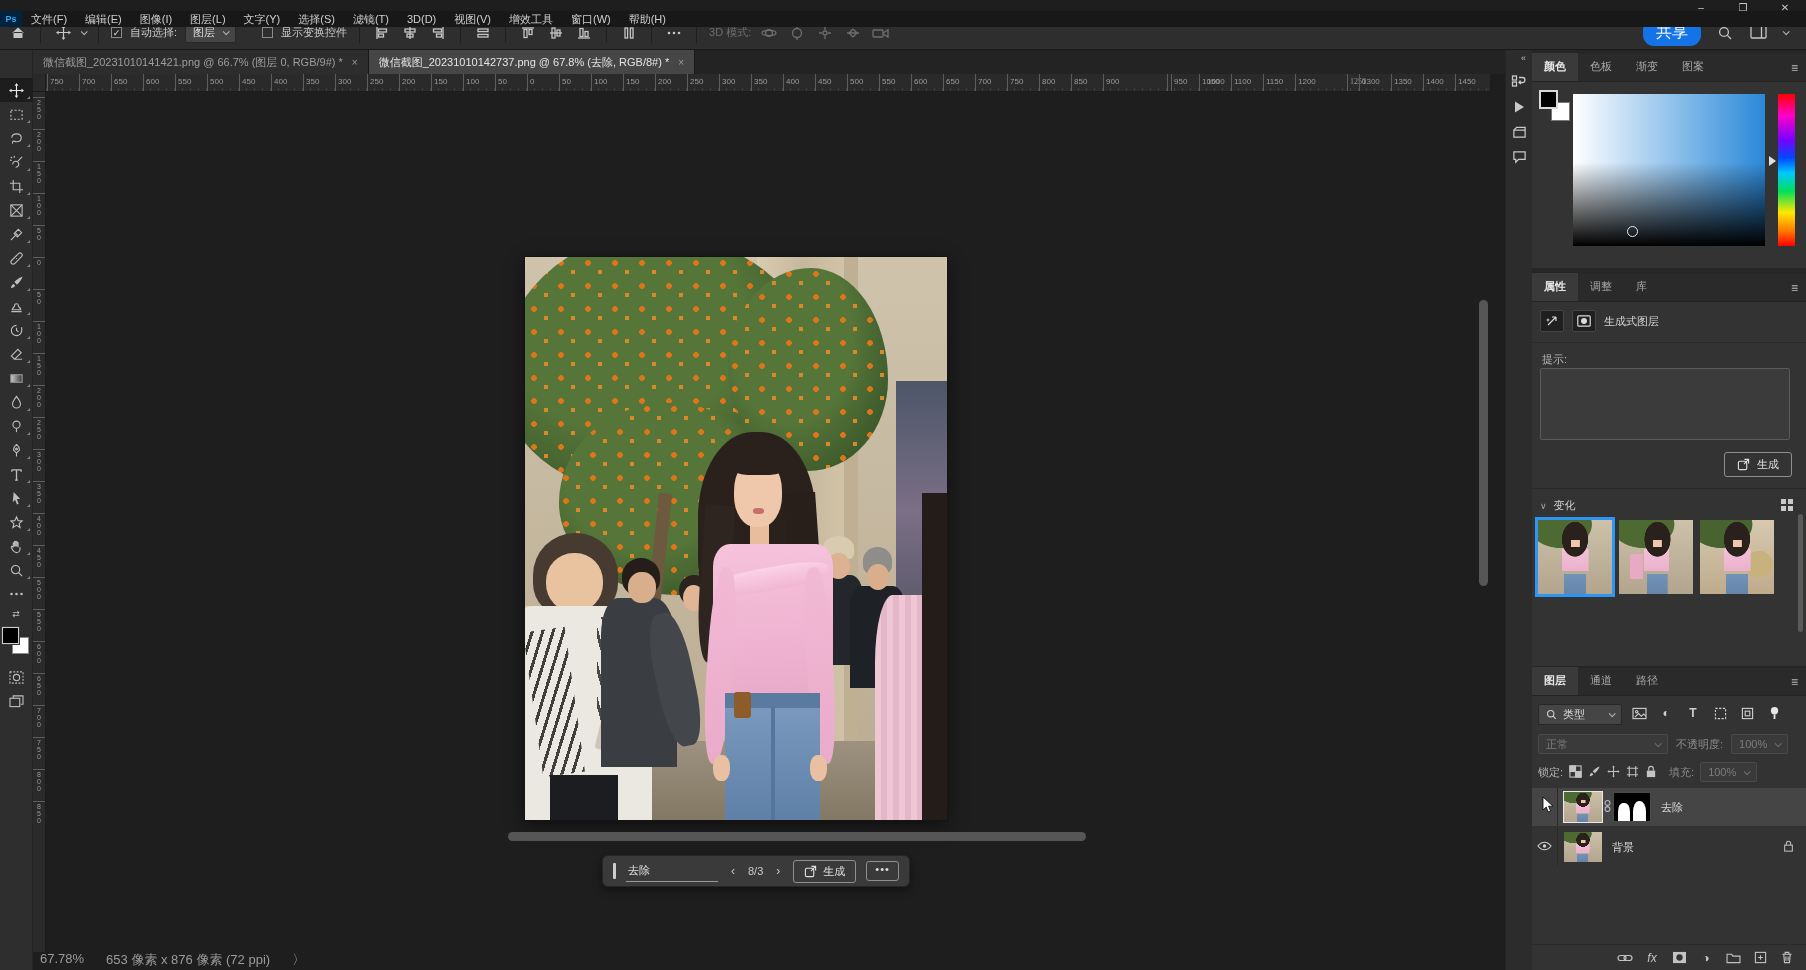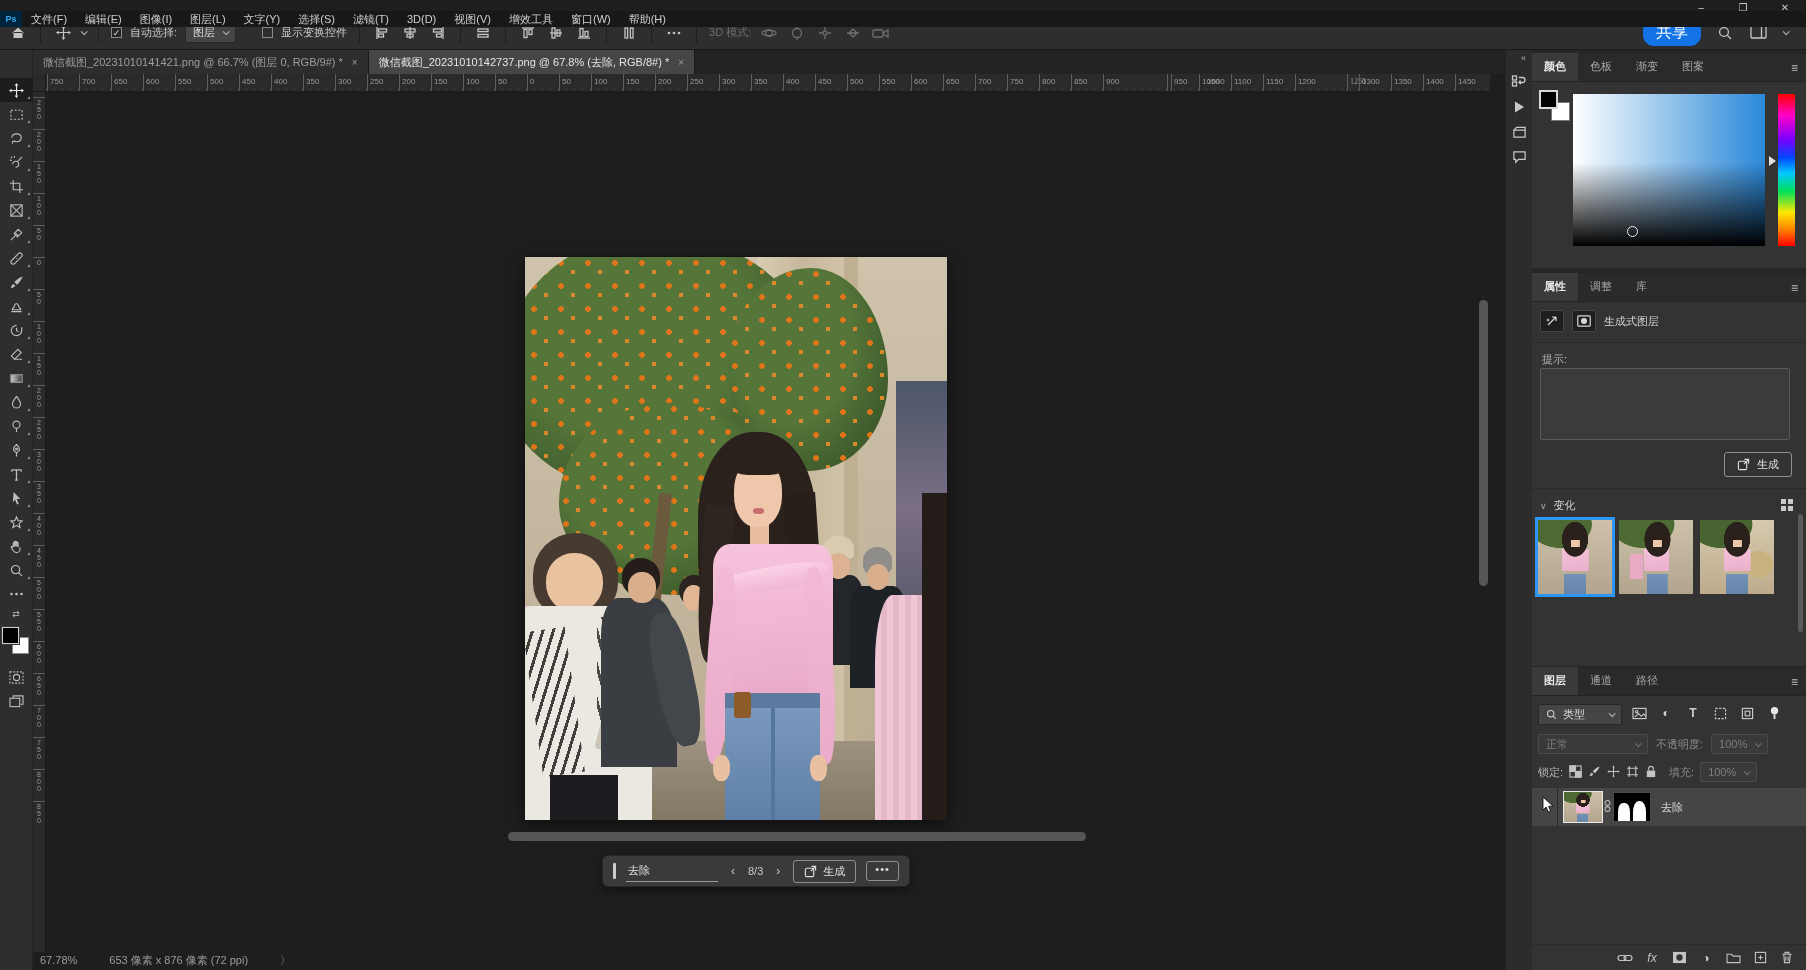--- a/index.html
+++ b/index.html
@@ -122,21 +122,21 @@
   .tb-grip{width:3px;height:16px;background:#cdcdcd;border-radius:1px;}
   .tb-field{width:92px;color:#e0e0e0;border-bottom:1px solid #9a9a9a;padding:2px 2px 3px;}
   .tb-nav{color:#c9c9c9;font-size:12px;padding:0 3px;}
   .tb-count{color:#c9c9c9;}
   .tb-btn{display:flex;align-items:center;gap:6px;border:1px solid #8f8f8f;border-radius:3px;padding:3px 10px;color:#e0e0e0;}
   .tb-more{border:1px solid #8f8f8f;border-radius:3px;padding:1px 8px 5px;color:#e0e0e0;letter-spacing:1px;}
   .scroll-h{position:absolute;left:462px;top:740px;width:578px;height:9px;background:#565656;border-radius:5px;}
   .scroll-v{position:absolute;right:2px;top:208px;width:9px;height:286px;background:#565656;border-radius:5px;}
 
   
-  .statusbar{position:absolute;left:40px;top:951px;height:18px;display:flex;align-items:center;gap:32px;color:#9b9b9b;font-size:11px;z-index:20;}
+  .statusbar{position:absolute;left:40px;top:951px;height:18px;display:flex;align-items:flex-start;gap:22px;color:#9b9b9b;font-size:13px;z-index:20;}
 
   
   .dockstrip{position:absolute;left:1505px;top:50px;width:27px;bottom:0;background:#2c2c2c;border-left:1px solid #242424;display:flex;flex-direction:column;align-items:center;z-index:20;}
   .ds-collapse{align-self:flex-end;color:#b5b5b5;font-size:9px;padding:3px 6px 6px;}
   .ds-ico{width:27px;height:25px;display:flex;align-items:center;justify-content:center;color:#c9c9c9;}
   .ds-ico svg{stroke:#c9c9c9;fill:none;stroke-width:1.3;}
 
   
   .panels{position:absolute;left:1532px;top:50px;width:274px;bottom:0;background:#262626;z-index:20;}
   .panel{position:absolute;left:0;width:274px;background:#333333;}
@@ -875,21 +875,21 @@
             </svg>
           </span>
         <span class="lp-fico">
             <svg width="11" height="15" viewBox="0 0 12 16">
               <circle cx="6" cy="5" r="4" fill="#e6e6e6" stroke="none"></circle>
               <path d="M6 9v5" stroke="#e6e6e6" stroke-width="2"></path>
             </svg>
           </span>
       </div>
       <div class="lp-blend">
-        <span class="gray-box" style="width:110px;">
+        <span class="gray-box" style="width:130px;">
           <span>正常</span>
             <span class="chev" style="margin-left:auto;border-color:#6e6e6e;"></span>
           </span>
         <span>不透明度:</span>
         <span class="gray-box">
           <span>100%</span>
             <span class="chev" style="border-color:#6e6e6e;"></span>
           </span>
       </div>
       <div class="lp-lock">
@@ -925,20 +925,36 @@
         <div class="lr-thumb brackets">
             <div class="mini-photo"></div>
           </div>
         <span class="lr-link"><svg width="7" height="14" viewBox="0 0 8 16" style="stroke:#bdbdbd;fill:none;stroke-width:1.2;">
               <circle cx="4" cy="4.5" r="2.8"></circle>
               <circle cx="4" cy="11.5" r="2.8"></circle>
             </svg></span>
         <div class="lr-mask"></div>
         <span class="lr-name">去除</span>
       </div>
+      <div class="layer-row" style="top:160px;">
+        <div class="lr-eyecol">
+          <span class="eye"><svg width="15" height="10" viewBox="0 0 16 10">
+                <path d="M1 5c2.2-2.8 4.6-4 7-4s4.8 1.2 7 4c-2.2 2.8-4.6 4-7 4S3.2 7.8 1 5z"></path>
+                <circle cx="8" cy="5" r="1.8" fill="#cfcfcf" stroke="none"></circle>
+              </svg></span>
+        </div>
+        <div class="lr-thumb">
+            <div class="mini-photo"></div>
+          </div>
+        <span class="lr-name">背景</span>
+        <span class="lr-lock"><svg width="11" height="12" viewBox="0 0 12 14" style="stroke:#bdbdbd;fill:none;stroke-width:1.2;">
+              <rect x="1.5" y="6" width="9" height="7"></rect>
+              <path d="M3.5 6V4a2.5 2.5 0 015 0v2"></path>
+            </svg></span>
+      </div>
 
       <span class="cursor-arrow">
         <svg width="13" height="18" viewBox="0 0 13 18">
             <path d="M1 1l0 13 3.2-3 2 5 2.4-1-2-4.8H11z" fill="#fff" stroke="#000" stroke-width="0.8"></path>
           </svg>
       </span>
 
       <div class="lp-bottom">
         <span class="lp-bico">
             <svg width="16" height="10" viewBox="0 0 16 10">

